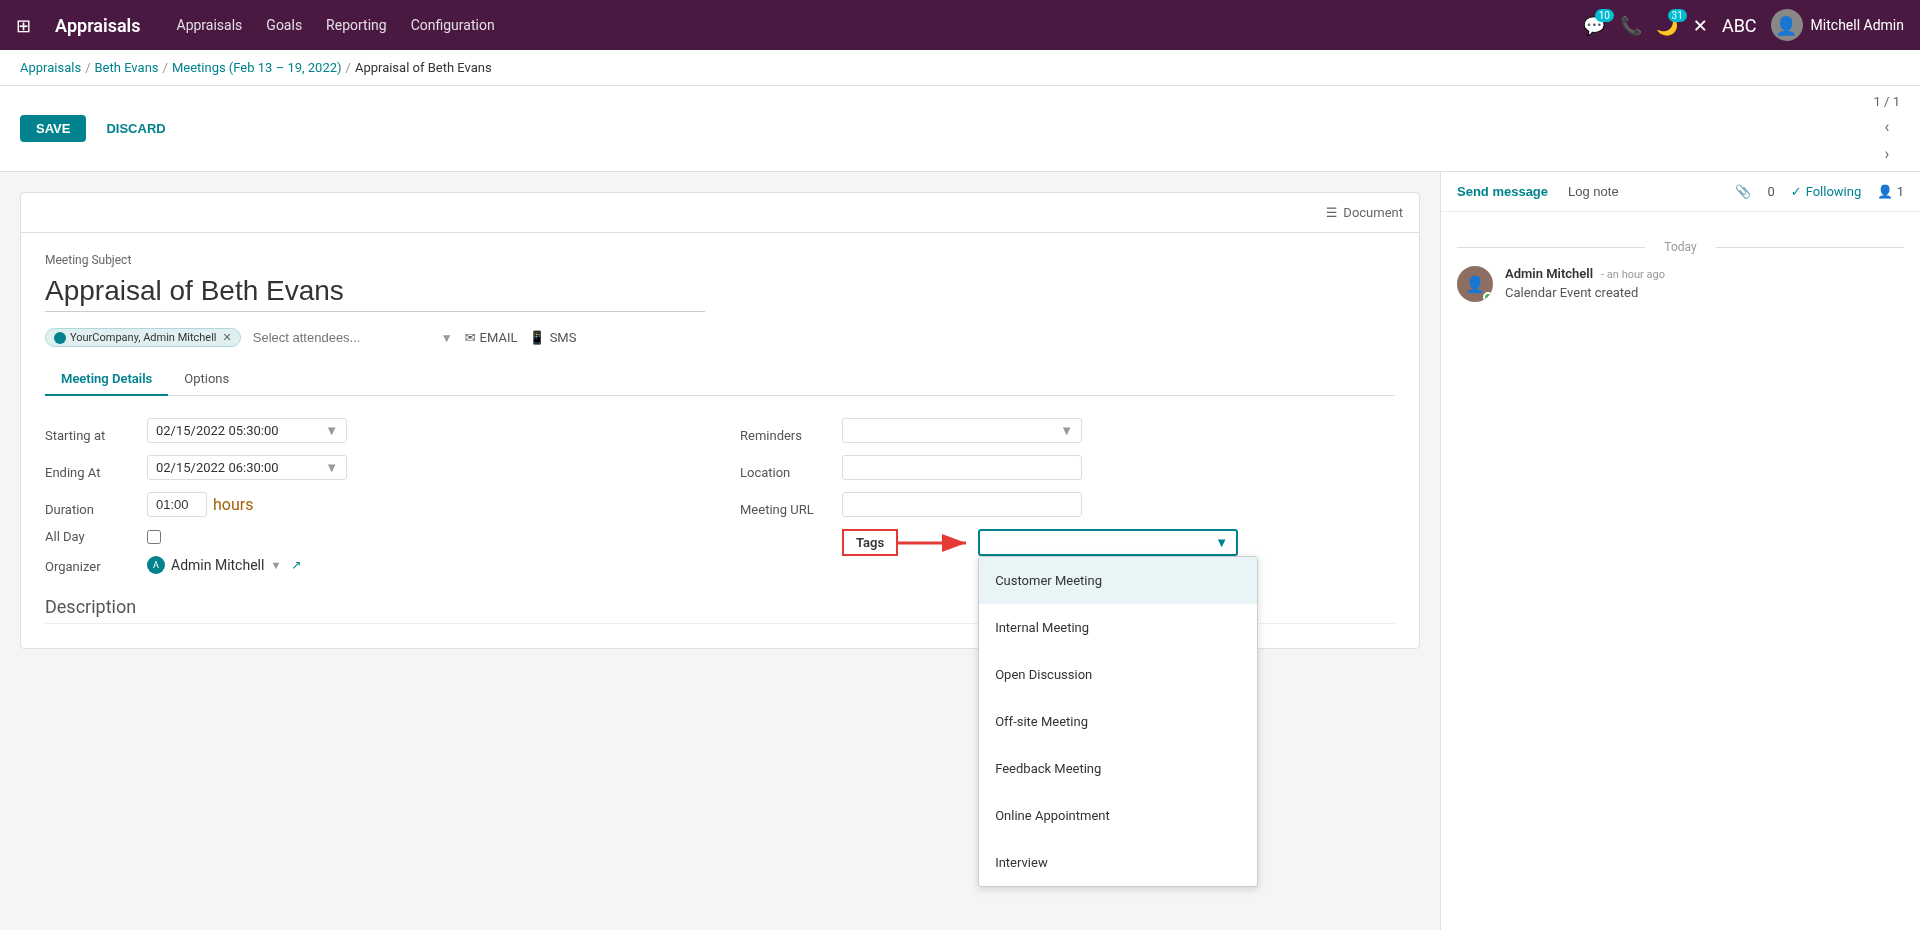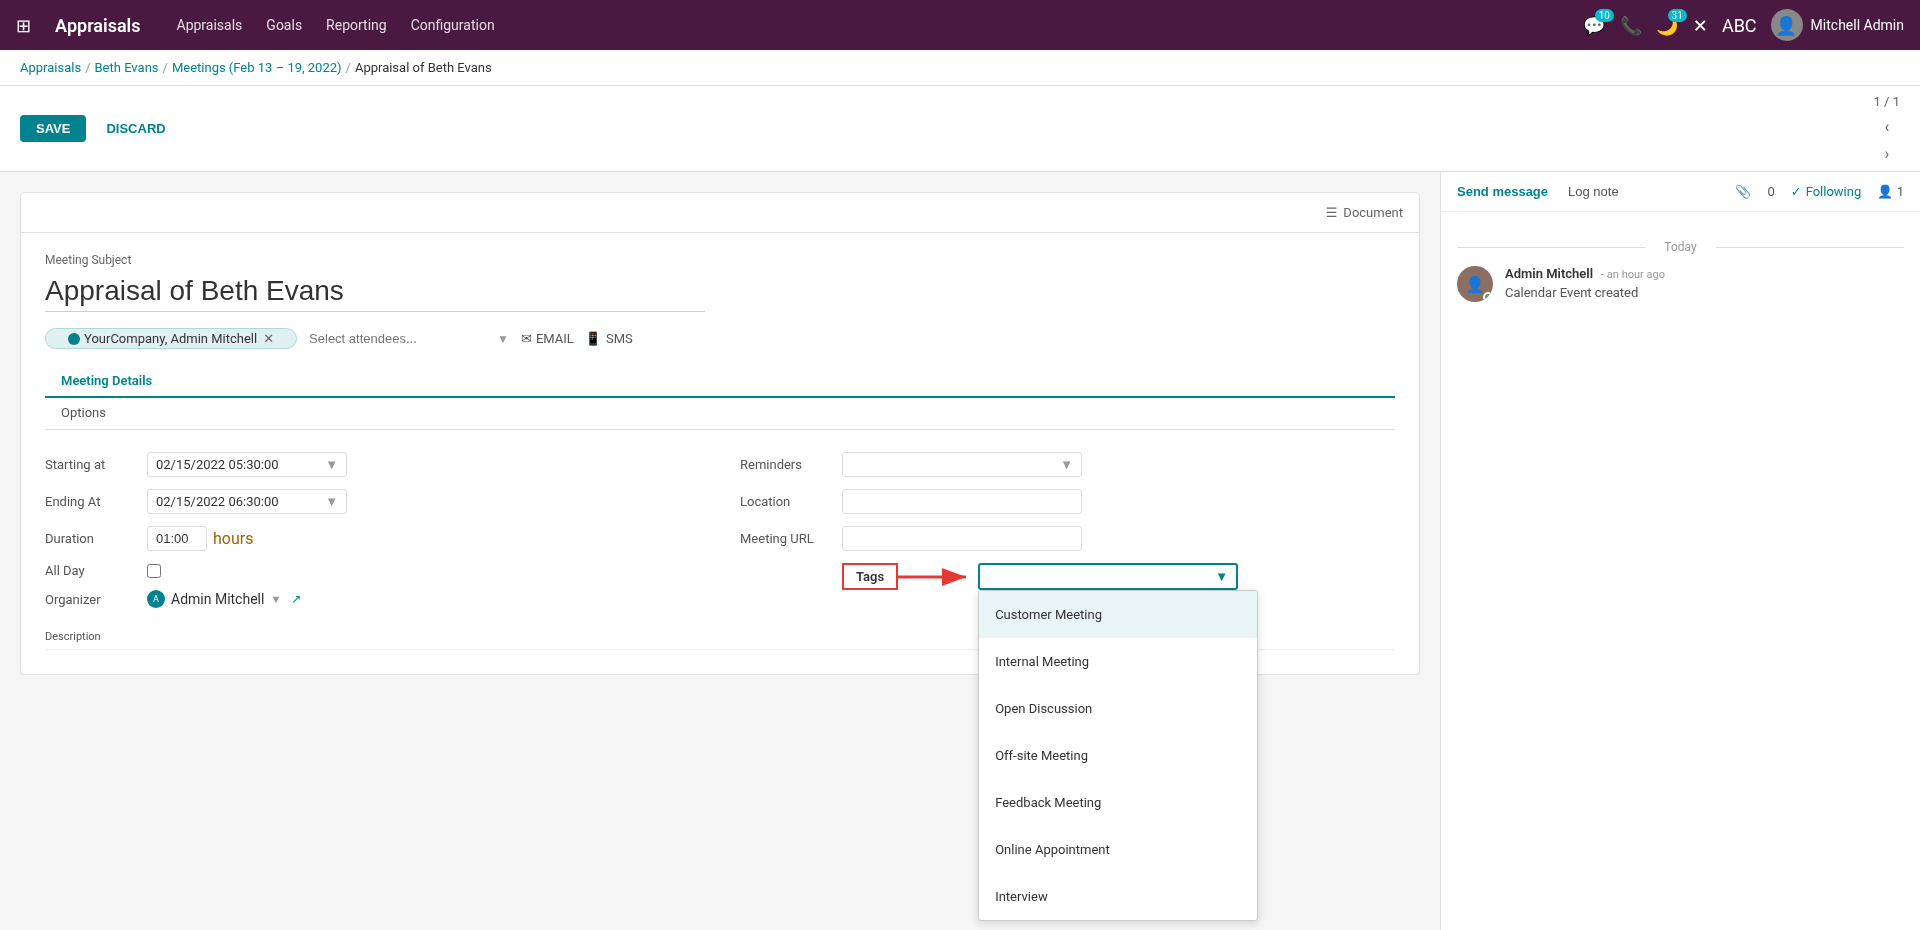--- a/index.html
+++ b/index.html
@@ -125,45 +125,45 @@
       margin-bottom: 16px;
     }
 
     
     .attendees-row { display: flex; align-items: center; gap: 12px; margin-bottom: 16px; }
     .attendee-tag {
       display: flex; align-items: center; gap: 4px;
       background: #e0f0f1;
       border: 1px solid #b0d8db;
       border-radius: 12px;
-      padding: 2px 22px;
-      font-size: 13px;
+      padding: 2px 8px;
+      font-size: 11px;
       color: #333;
     }
     .attendee-tag .company-dot { width: 12px; height: 12px; border-radius: 50%; background: #00838f; display: inline-block; }
     .attendee-tag .close-x { cursor: pointer; color: #666; margin-left: 2px; }
     .select-attendees { border: none; outline: none; color: #999; font-size: 13px; min-width: 140px; }
     .action-email { display: flex; align-items: center; gap: 4px; color: #555; cursor: pointer; font-size: 13px; }
     .action-sms { display: flex; align-items: center; gap: 4px; color: #555; cursor: pointer; font-size: 13px; }
 
     
-    .tabs { display: flex; border-bottom: 1px solid #ddd; margin-bottom: 16px; flex-direction: column; }
+    .tabs { display: flex; border-bottom: 1px solid #ddd; margin-bottom: 16px; }
     .tab {
       padding: 8px 16px;
       cursor: pointer;
       font-size: 13px;
       color: #555;
       border-bottom: 2px solid transparent;
       margin-bottom: -1px;
     }
     .tab.active { color: #00838f; border-bottom: 2px solid #00838f; font-weight: 600; }
 
     
     .form-grid { display: grid; grid-template-columns: 1fr 1fr; gap: 0; }
-    .field-row { display: flex; align-items: center; padding: 6px 0; gap: 12px; }
+    .field-row { display: flex; align-items: flex-end; padding: 6px 0; gap: 12px; }
     .field-row label { width: 90px; color: #555; font-size: 13px; flex-shrink: 0; }
     .field-input {
       border: 1px solid #ddd;
       border-radius: 3px;
       padding: 4px 8px;
       font-size: 13px;
       color: #333;
       outline: none;
       min-width: 200px;
     }
@@ -215,21 +215,21 @@
     .dropdown-item {
       padding: 16px 16px;
       cursor: pointer;
       font-size: 13px;
       color: #333;
     }
     .dropdown-item.highlighted { background: #e8f4f5; }
     .dropdown-item.start-typing { color: #999; font-style: italic; }
 
     
-    .desc-label { color: #555; font-size: 11px; margin-top: 16px; margin-bottom: 6px; }
+    .desc-label { color: #555; font-size: 18px; margin-top: 16px; margin-bottom: 6px; }
     .desc-divider { border: none; border-top: 1px solid #eee; margin: 4px 0; }
 
     
     .right-panel {
       width: 480px;
       background: white;
       border-left: 1px solid #e0e0e0;
       display: flex;
       flex-direction: column;
     }

